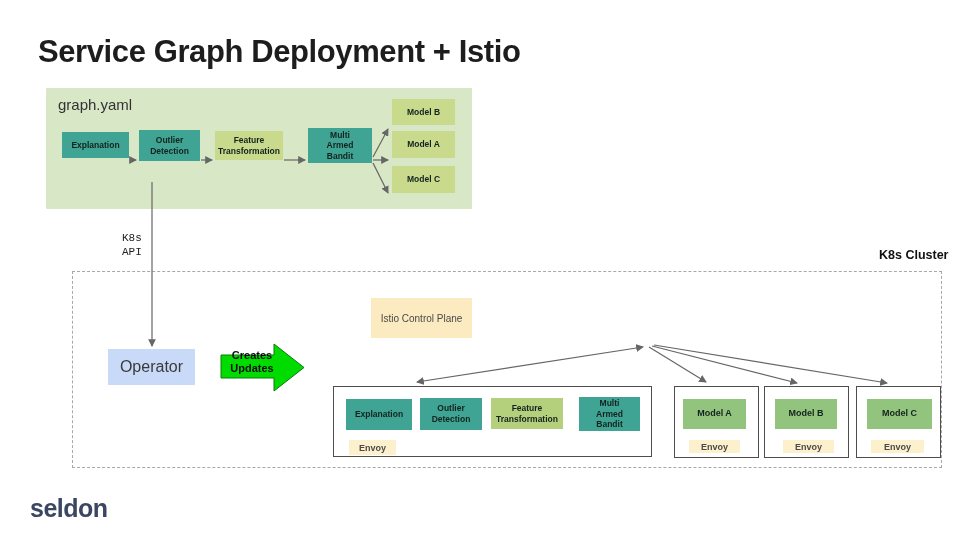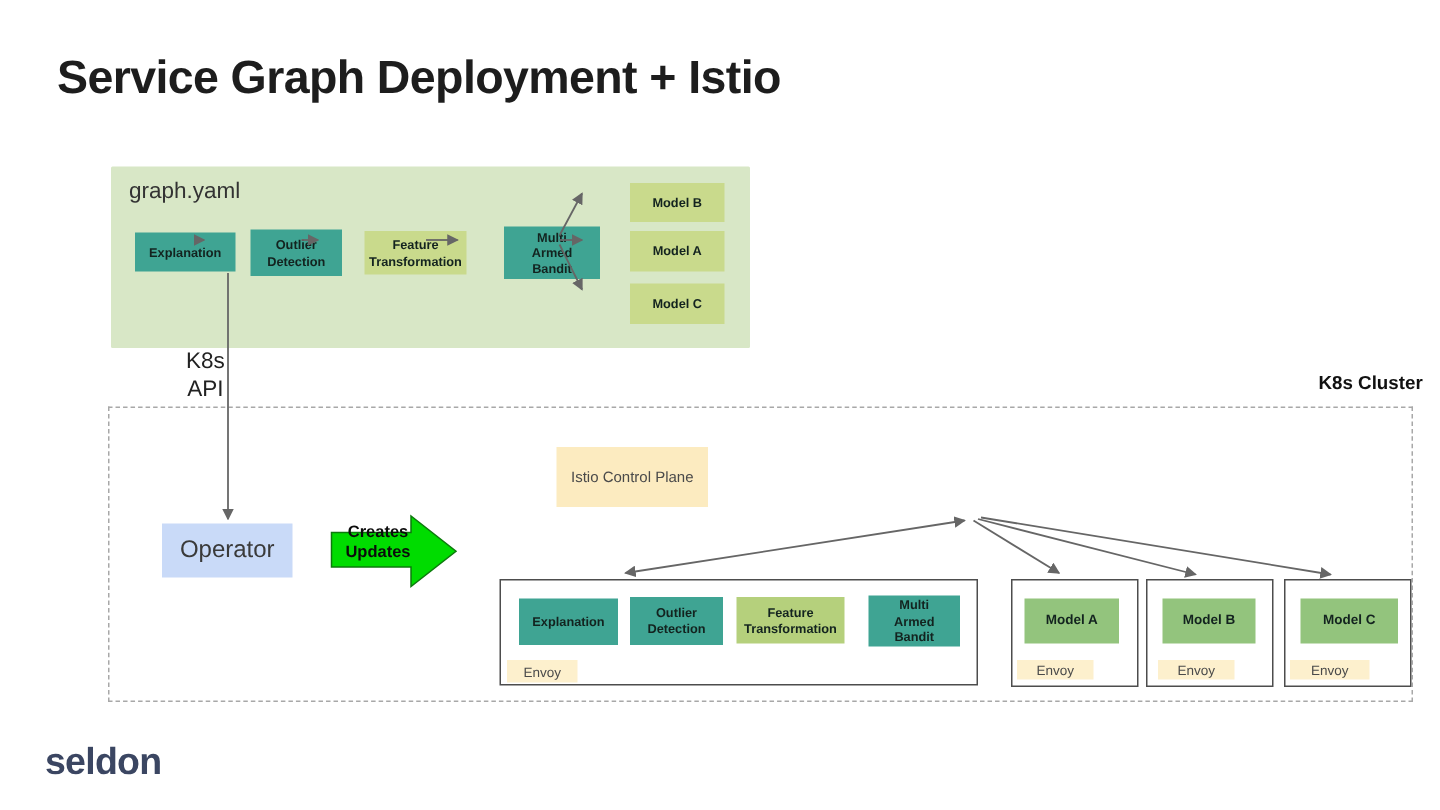--- a/index.html
+++ b/index.html
@@ -1,54 +1,54 @@
 <!DOCTYPE html>
 <html style="--panel-green: #d8e7c6; --teal: #3fa493; --light-green: #c9da8c; --mid-green: #b5d07c; --model-green: #93c47d; --istio-cream: #fcebc0; --envoy-cream: #fdf0cd; --blue: #c9daf8; --bright-green: #00dc00; --arrow-gray: #666666; --logo-navy: #3b4662; --handle-blue: #5f7191;"><head>
 <meta charset="utf-8">
 <style>
   html,body{margin:0;padding:0;background:#fff;}
   .slide{position:relative;width:960px;height:540px;background:#fff;overflow:hidden;
          font-family:"Liberation Sans",sans-serif;}
   .slide-title{position:absolute;left:38px;top:22px;font-size:31px;font-weight:700;
                color:#1d1d1d;letter-spacing:-0.4px;margin-top:12px;}
   
-  .panel{position:absolute;left:46px;top:111px;width:426px;height:121px;
-         background:var(--panel-green);border-radius:1px;margin-left:28px;}
+  .panel{position:absolute;left:46px;top:88px;width:426px;height:121px;
+         background:var(--panel-green);border-radius:1px;}
   .panel-label{position:absolute;left:12px;top:8px;font-size:15px;color:#333;}
   
   .node{position:absolute;display:flex;align-items:center;justify-content:center;
         text-align:center;font-weight:700;font-size:8.5px;line-height:1.25;color:#13231f;}
   .teal{background:var(--teal);}
   .lgreen{background:var(--light-green);}
   .mgreen{background:var(--mid-green);}
   .model-green{background:var(--model-green);}
   .w-narrow{display:inline-block;width:42px;}
   
   .cluster{position:absolute;left:72px;top:271px;width:868px;height:195px;
            border:1.5px dashed #a8a8a8;}
   .cluster-label{position:absolute;left:843px;top:248px;font-size:12.5px;font-weight:700;color:#111;padding-left:36px;}
-  .k8s-api{position:absolute;left:122px;top:232px;width:30px;text-align:center;
-           font-size:15px;line-height:1.25;color:#222;}
+  .k8s-api{position:absolute;left:122px;top:232px;width:30px;text-align:left;
+           font-size:11px;line-height:1.25;color:#222;font-family:Liberation Mono, monospace;}
   .operator{position:absolute;left:108px;top:349px;width:87px;height:36px;
             display:flex;align-items:center;justify-content:center;
             font-size:16px;color:#3a3a3a;background:var(--blue);}
   .creates{position:absolute;left:227px;top:349px;width:50px;font-size:11px;
            font-weight:600;line-height:1.2;color:#0b0b0b;z-index:6;text-align:center;}
   .istio{position:absolute;left:371px;top:298px;width:101px;height:40px;
          display:flex;align-items:center;justify-content:center;
          background:var(--istio-cream);font-size:10px;font-weight:400;color:#4a4a4a;}
   .container-box{position:absolute;background:#fff;border:1.2px solid #4d4d4d;}
   .so-outer{left:595px;top:293px;width:90px;height:51px;}
   .so-inner{position:absolute;left:7px;top:6px;width:74px;height:37px;
             display:flex;align-items:center;justify-content:center;text-align:center;
             background:var(--blue);font-size:9.5px;line-height:1.3;color:#333;}
   .pipeline{left:333px;top:386px;width:317px;height:69px;}
   .model-cont{top:386px;width:83px;height:70px;}
   .envoy{position:absolute;display:flex;align-items:center;justify-content:center;
-         background:var(--envoy-cream);font-size:9px;font-weight:400;color:#4a4a4a;}
+         background:var(--envoy-cream);font-size:9px;font-weight:700;color:#4a4a4a;margin-left:11px;}
   .svg-overlay{position:absolute;left:0;top:0;z-index:5;pointer-events:none;}
   .footer-logo{position:absolute;left:30px;top:494px;font-size:25px;font-weight:700;
                color:var(--logo-navy);letter-spacing:-0.5px;}
   .footer-handle{position:absolute;right:24px;top:499px;font-size:16.5px;
                  color:var(--handle-blue);margin-top:48px;}
 </style>
 </head>
 <body>
 
 <div class="slide">

